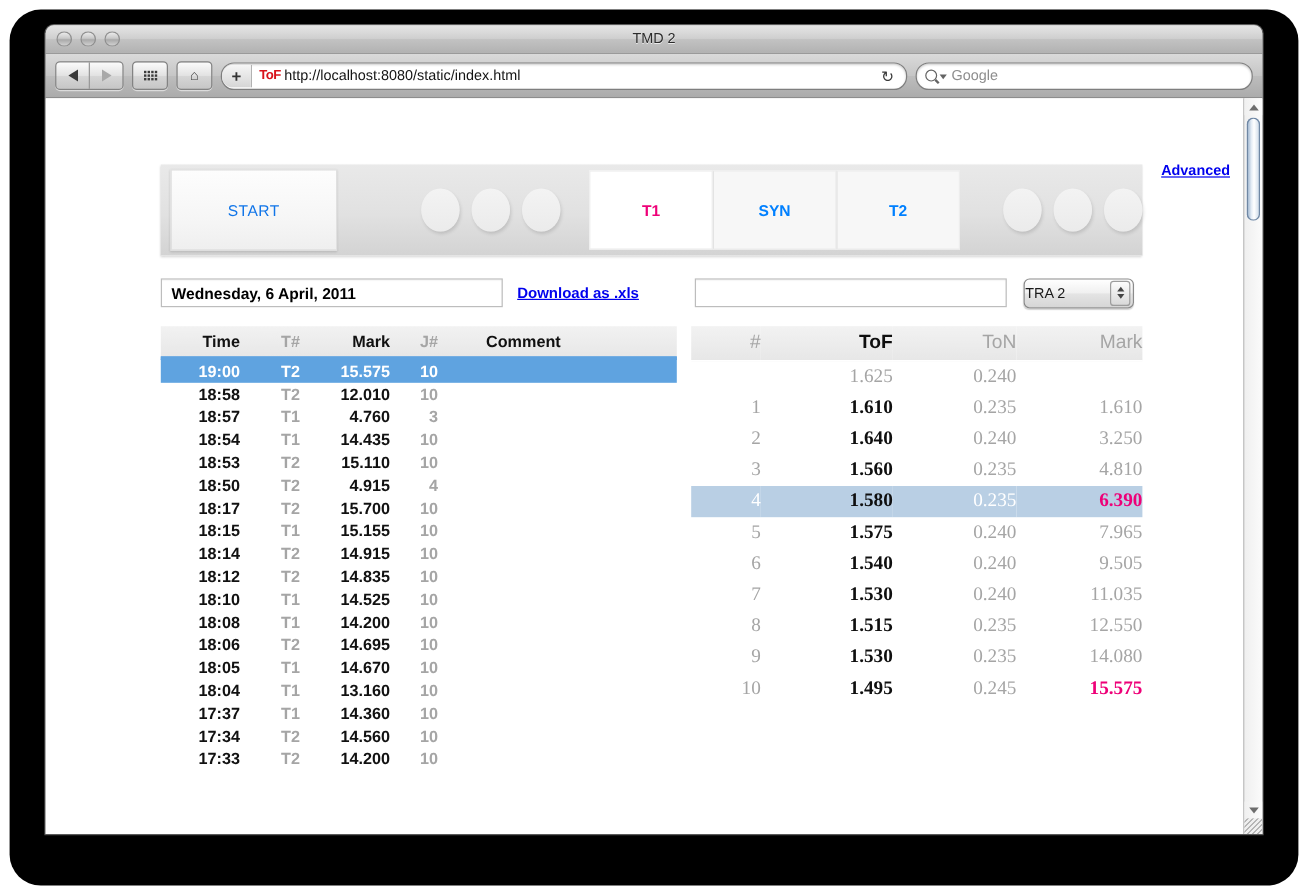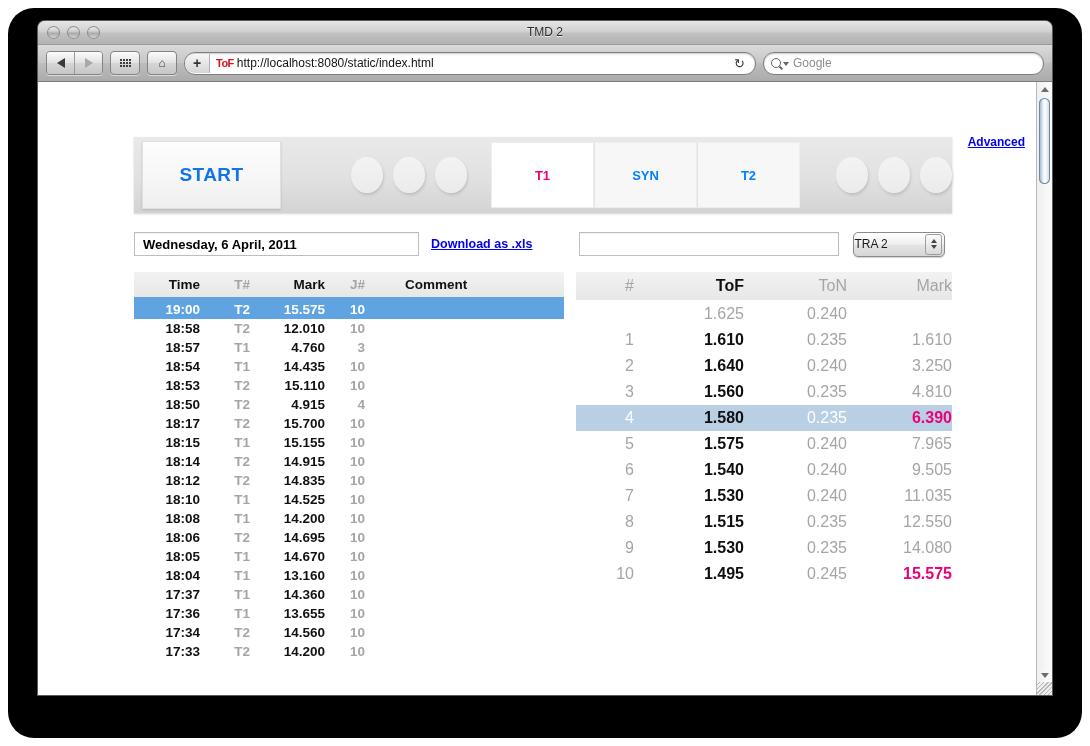--- a/index.html
+++ b/index.html
@@ -255,22 +255,22 @@
     align-items: center;
   }
   .startbtn {
     margin-left: 8px;
     width: 148px; height: 66px;
     background: linear-gradient(to bottom, #fdfdfd 0%, #f6f6f6 60%, #efefef 100%);
     border: 1px solid #e0e0e0;
     box-shadow: 0 1px 2px rgba(0,0,0,0.15);
     display: flex; align-items: center; justify-content: center;
     color: #1175e8;
-    font-size: 19px;
-    font-weight: bold;
+    font-size: 13px;
+    font-weight: normal;
     letter-spacing: 0.4px;
     cursor: pointer;
   }
   .dots {
     display: flex;
     align-items: center;
     gap: 10px;
     margin-left: 70px;
   }
   .dots.right { margin-left: 36px; }
@@ -408,21 +408,21 @@
   .ltable .c-j     { width: 40px; color: #a5a5a5; padding-right: 0; }
   .ltable .c-com   { text-align: left; padding-left: 40px; color: #111; }
   .ltable thead .c-com { text-align: left; padding-left: 40px; }
   .ltable tbody tr.sel td { background: #5fa3e0; color: #ffffff !important; margin-top: 16px; }
 
   
   .rtable .c-num { width: 58px; color: #a5a5a5; font-size: 16px; font-weight: normal; }
   .rtable .c-tof { width: 110px; color: #0f0f0f; font-size: 16px; }
   .rtable .c-ton { width: 103px; color: #a5a5a5; font-size: 16px; font-weight: normal; }
   .rtable .c-rmk { width: 105px; color: #a5a5a5; font-size: 16px; font-weight: normal; padding-right: 0; }
-  .rtable tbody td { padding: 4px 0; }
+  .rtable tbody td { padding: 4px 0; font-family: Liberation Serif, serif; }
   .rtable tbody tr.sel td { background: #b9cfe4; }
   .rtable tbody tr.sel .c-num { color: #ffffff; }
   .rtable tbody tr.sel .c-ton { color: #ffffff; }
   .rtable .pink { color: #ee0078 !important; font-weight: bold; }
   .rtable thead .c-num { width: 58px; }
   .rtable thead th { padding-right: 0; }
   .rtable thead .c-num, .rtable thead .c-tof,
   .rtable thead .c-ton, .rtable thead .c-rmk { text-align: right; }
 </style>
 </head>
@@ -648,27 +648,20 @@
                   <td class="c-com"></td>
                 </tr>
                 <tr>
                   <td class="c-time">17:37</td>
                   <td class="c-t">T1</td>
                   <td class="c-mark">14.360</td>
                   <td class="c-j">10</td>
                   <td class="c-com"></td>
                 </tr>
                 <tr>
-                  <td class="c-time">17:36</td>
-                  <td class="c-t">T1</td>
-                  <td class="c-mark">13.655</td>
-                  <td class="c-j">10</td>
-                  <td class="c-com"></td>
-                </tr>
-                <tr>
                   <td class="c-time">17:34</td>
                   <td class="c-t">T2</td>
                   <td class="c-mark">14.560</td>
                   <td class="c-j">10</td>
                   <td class="c-com"></td>
                 </tr>
                 <tr>
                   <td class="c-time">17:33</td>
                   <td class="c-t">T2</td>
                   <td class="c-mark">14.200</td>

